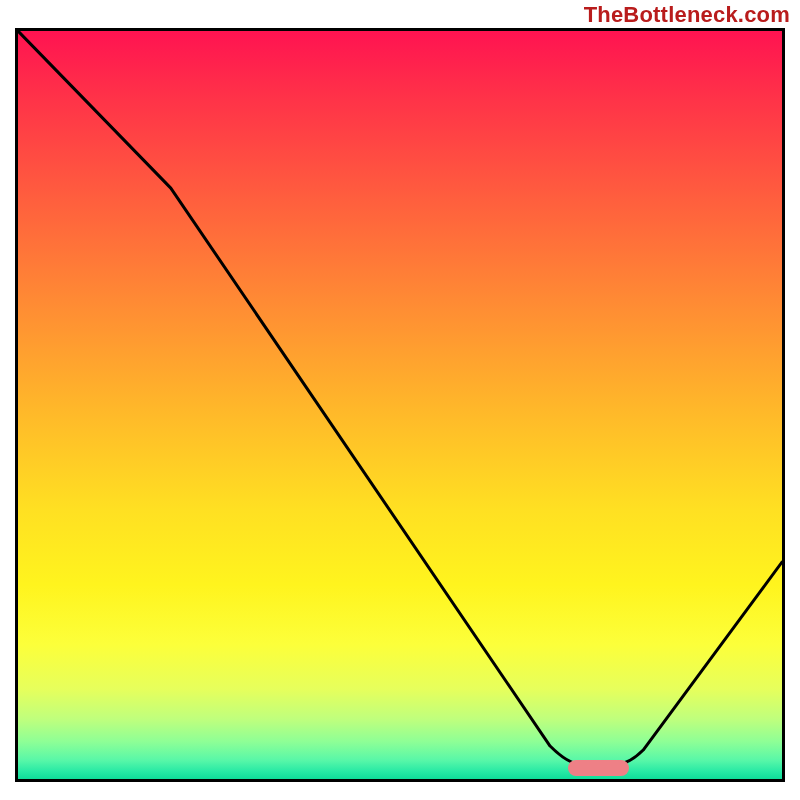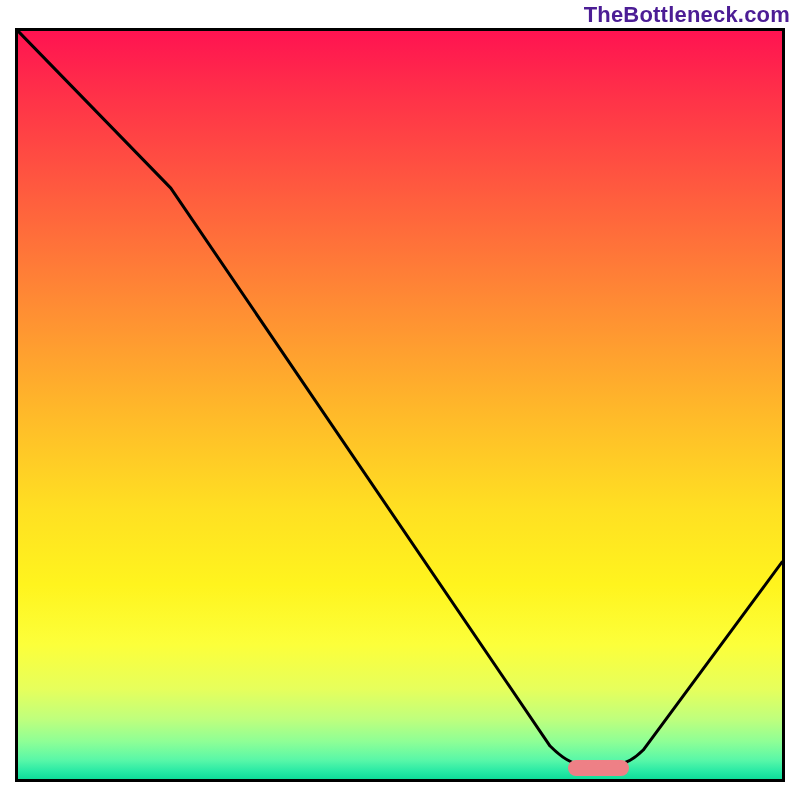--- a/index.html
+++ b/index.html
@@ -14,21 +14,21 @@
     position: relative;
     width: 800px;
     height: 800px;
   }
   .watermark {
     position: absolute;
     top: 2px;
     right: 10px;
     font-size: 22px;
     font-weight: bold;
-    color: #4c1d95;
+    color: #b91c1c;
     letter-spacing: 0.2px;
     z-index: 10;
   }
   .plot-area {
     position: absolute;
     left: 15px;
     top: 28px;
     width: 770px;
     height: 754px;
     border: 3px solid #000;

